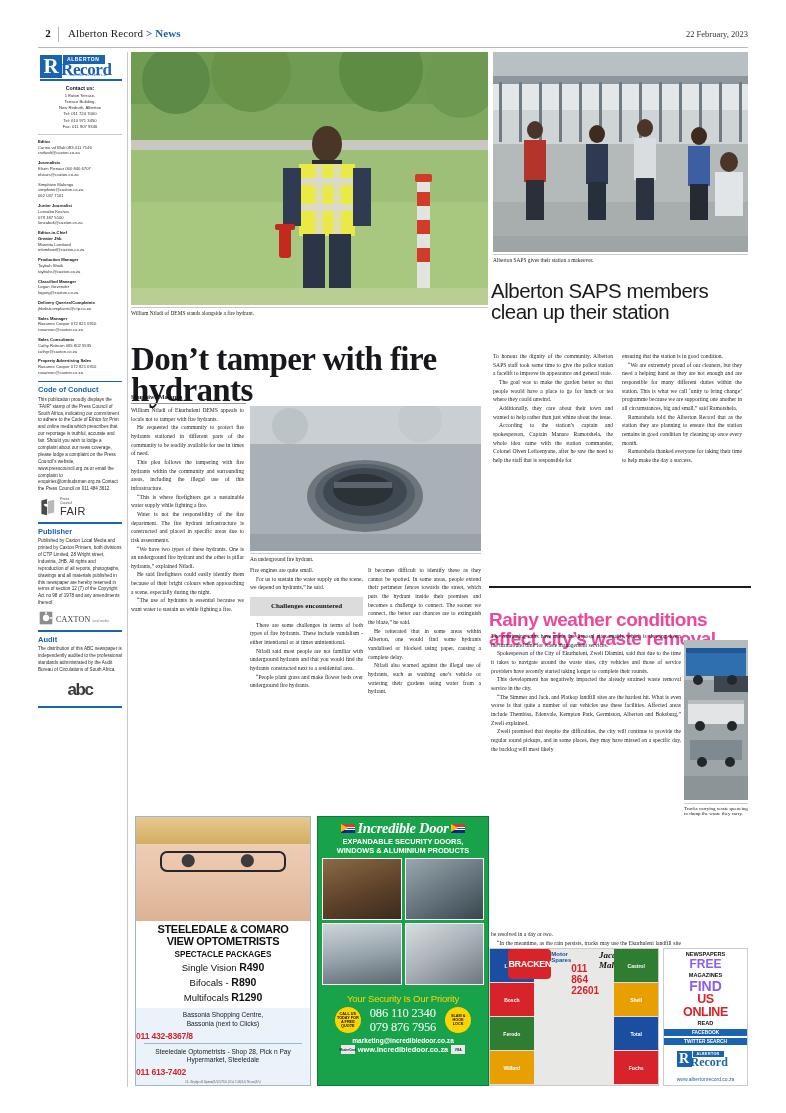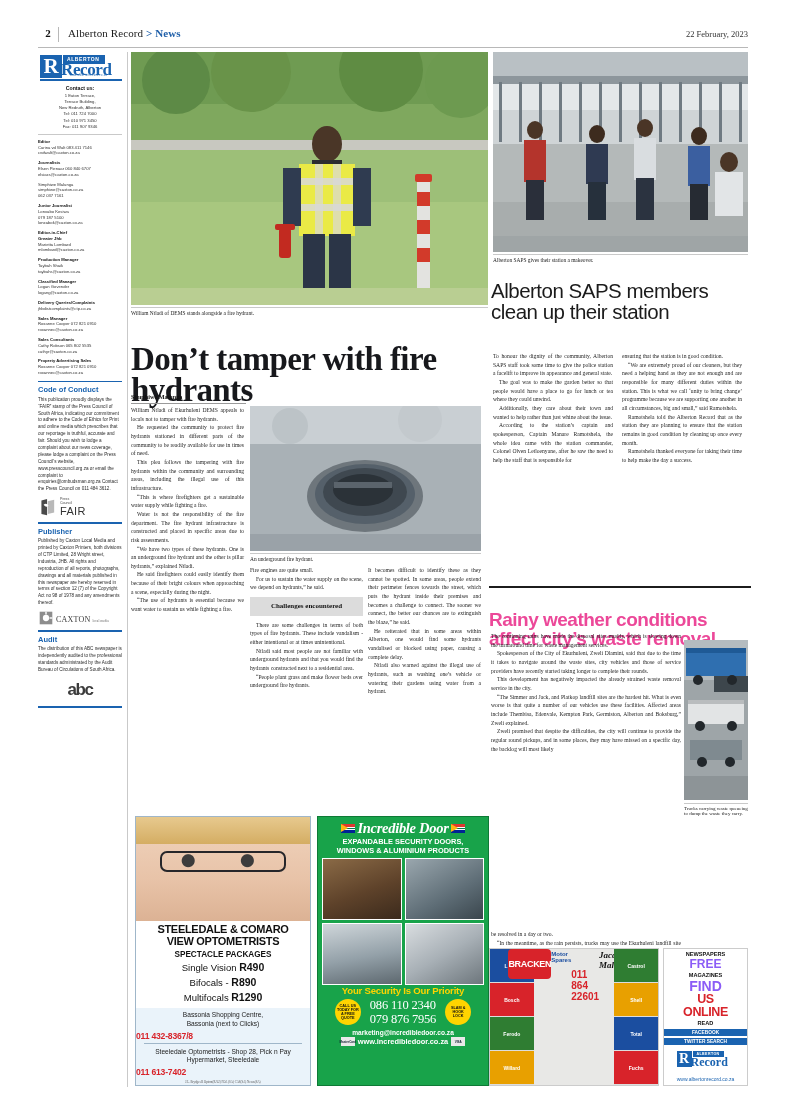--- a/index.html
+++ b/index.html
@@ -209,22 +209,22 @@
   .door-name { font-family:"Liberation Serif", serif; font-style:italic; font-weight:bold;
     font-size:14.5px; color:#fff; letter-spacing:-.3px; }
   .door-sub { text-align:center; font-family:"Liberation Sans", sans-serif; font-weight:bold;
     font-size:7.4px; color:#fff; line-height:1.15; padding:1px 2px 3px;}
   .door-grid { display:grid; grid-template-columns:1fr 1fr; gap:3px; padding:0 4px;}
   .door-ph { height:62px; border:1px solid #fff; }
   .p1 { background:linear-gradient(160deg,#8a6a46,#5e422a 55%,#3b2a1c);}
   .p2 { background:linear-gradient(150deg,#9aa7ae,#5e6d76 60%,#3a464d);}
   .p3 { background:linear-gradient(170deg,#cfd6da,#93a0a8 55%,#5d686f);}
   .p4 { background:linear-gradient(150deg,#d9dde0,#a8b0b6 50%,#6d767c);}
-  .door-slog { text-align:center; font-family:"Liberation Sans", sans-serif; font-weight:bold;
-    font-size:9.6px; color:#ffd400; padding:0 0 2px; letter-spacing:-.2px;}
+  .door-slog { text-align:center; font-family:"Liberation Sans", sans-serif; font-weight:normal;
+    font-size:9.6px; color:#ffd400; padding:8px 0 2px; letter-spacing:-.2px;}
   .door-nums { display:flex; align-items:center; justify-content:center; gap:9px; padding:0 3px;}
   .door-badge { background:#ffd400; color:#111; border-radius:50%; width:26px; height:26px;
     font-family:"Liberation Sans", sans-serif; font-weight:bold; font-size:3.8px; line-height:1.05;
     display:flex; align-items:center; justify-content:center; text-align:center; padding:2px;}
   .door-tel { font-family:"Liberation Serif", serif; font-size:12.5px; color:#fff; line-height:1.12; letter-spacing:-.2px;}
   .door-mail { text-align:center; font-family:"Liberation Sans", sans-serif; font-weight:bold;
     font-size:6.6px; color:#fff; padding-top:3px;}
   .door-web { display:flex; align-items:center; justify-content:center; gap:3px; padding-top:1px;}
   .door-web .w { font-family:"Liberation Sans", sans-serif; font-weight:bold; font-size:7.4px; color:#fff;}
   .pay { width:14px; height:9px; background:#e9e9e9; font-size:3px; color:#123; display:flex;
@@ -235,21 +235,21 @@
   .motor-left { position:absolute; left:0; top:0; width:26%; height:100%;
     display:flex; flex-direction:column; }
   .mlbox { flex:1; border-bottom:1px solid #ddd; display:flex; align-items:center; justify-content:center;
     font-family:"Liberation Sans", sans-serif; font-weight:bold; font-size:5px; color:#fff; }
   .motor-center { position:absolute; left:26%; top:0; width:48%; height:100%;
     background:#e8e8e6; display:flex; flex-direction:row; justify-content:center;}
   .motor-logo-circ { width:52px; height:30px; background:#d8232a; color:#fff; border-radius:4px;
     display:flex; align-items:center; justify-content:center; font-family:"Liberation Sans", sans-serif;
     font-weight:bold; font-size:9px; letter-spacing:-.3px; }
   .motor-sub { font-family:"Liberation Sans", sans-serif; font-size:6px; color:#1b4ea0; font-weight:bold; margin-top:2px;}
-  .motor-tel { font-family:"Liberation Sans", sans-serif; font-weight:bold; font-size:10px; color:#d8232a; margin-top:20px;}
+  .motor-tel { font-family:"Liberation Sans", sans-serif; font-weight:bold; font-size:10px; color:#d8232a; margin-top:14px;}
   .motor-mall { font-family:"Liberation Serif", serif; font-style:italic; font-weight:bold; font-size:9px; color:#111; margin-top:1px;}
   .motor-right { position:absolute; right:0; top:0; width:26%; height:100%; display:flex; flex-direction:column;}
 
   
   .find-inner { height:100%; position:relative; background:#fff; }
   .find-top { background:#fff; text-align:center; font-family:"Liberation Sans", sans-serif;
     font-weight:bold; font-size:5.6px; color:#111; padding:2px 2px 0; line-height:1.2;}
   .find-free { text-align:center; font-family:"Liberation Sans", sans-serif; font-weight:bold;
     font-size:12px; color:#8b5cf6; line-height:.95; padding-top:1px;}
   .find-online { text-align:center; font-family:"Liberation Sans", sans-serif; font-weight:bold;

